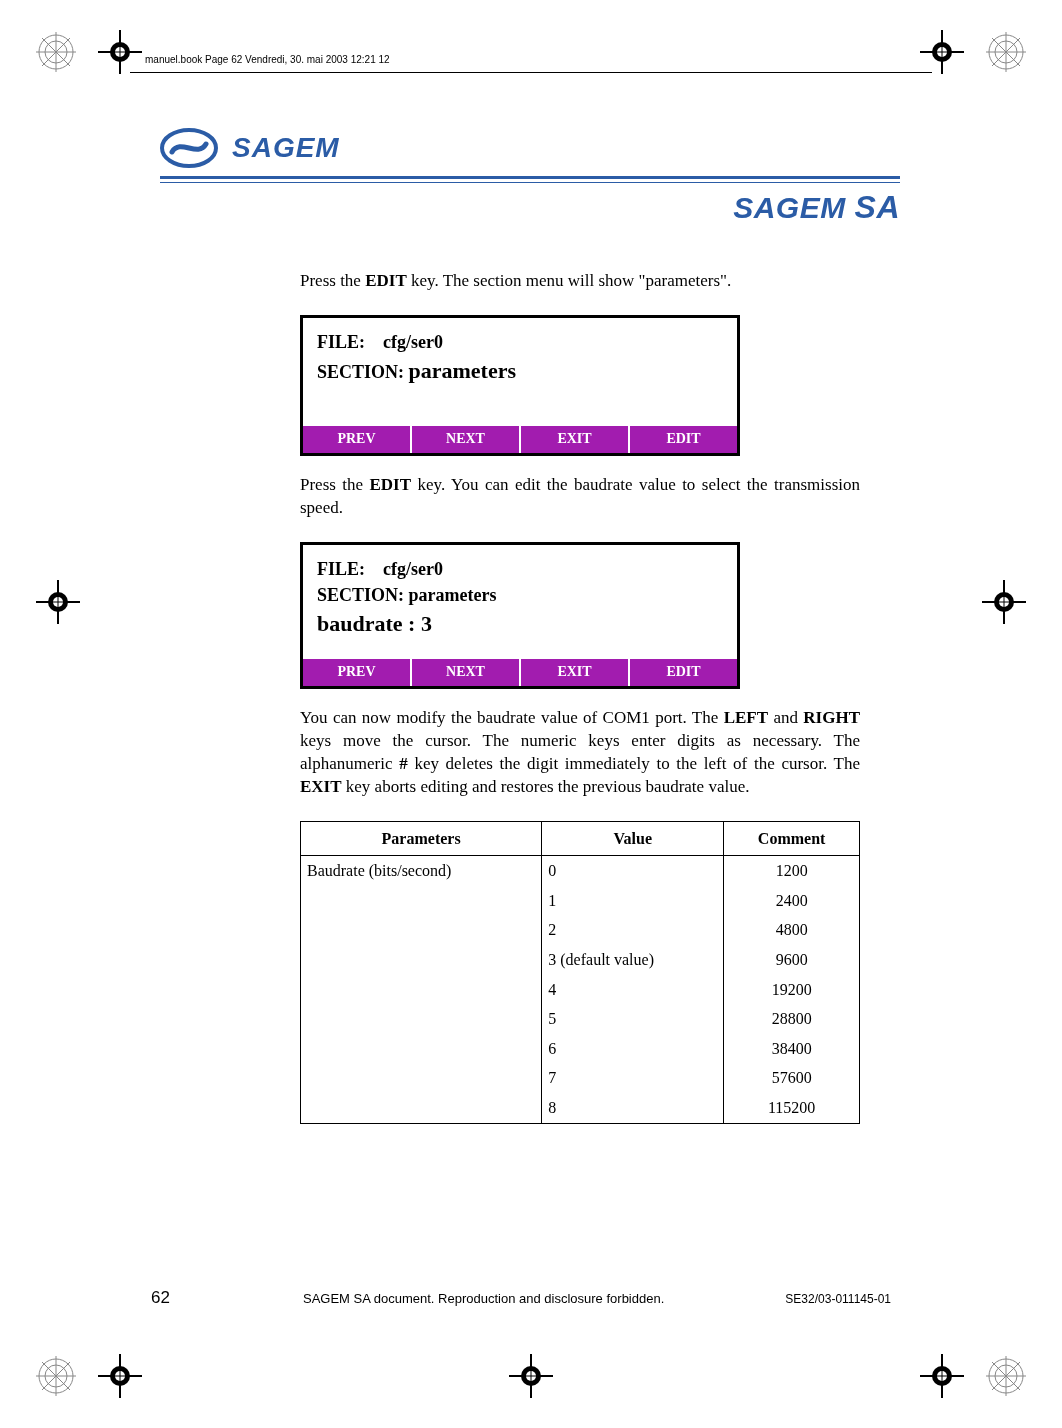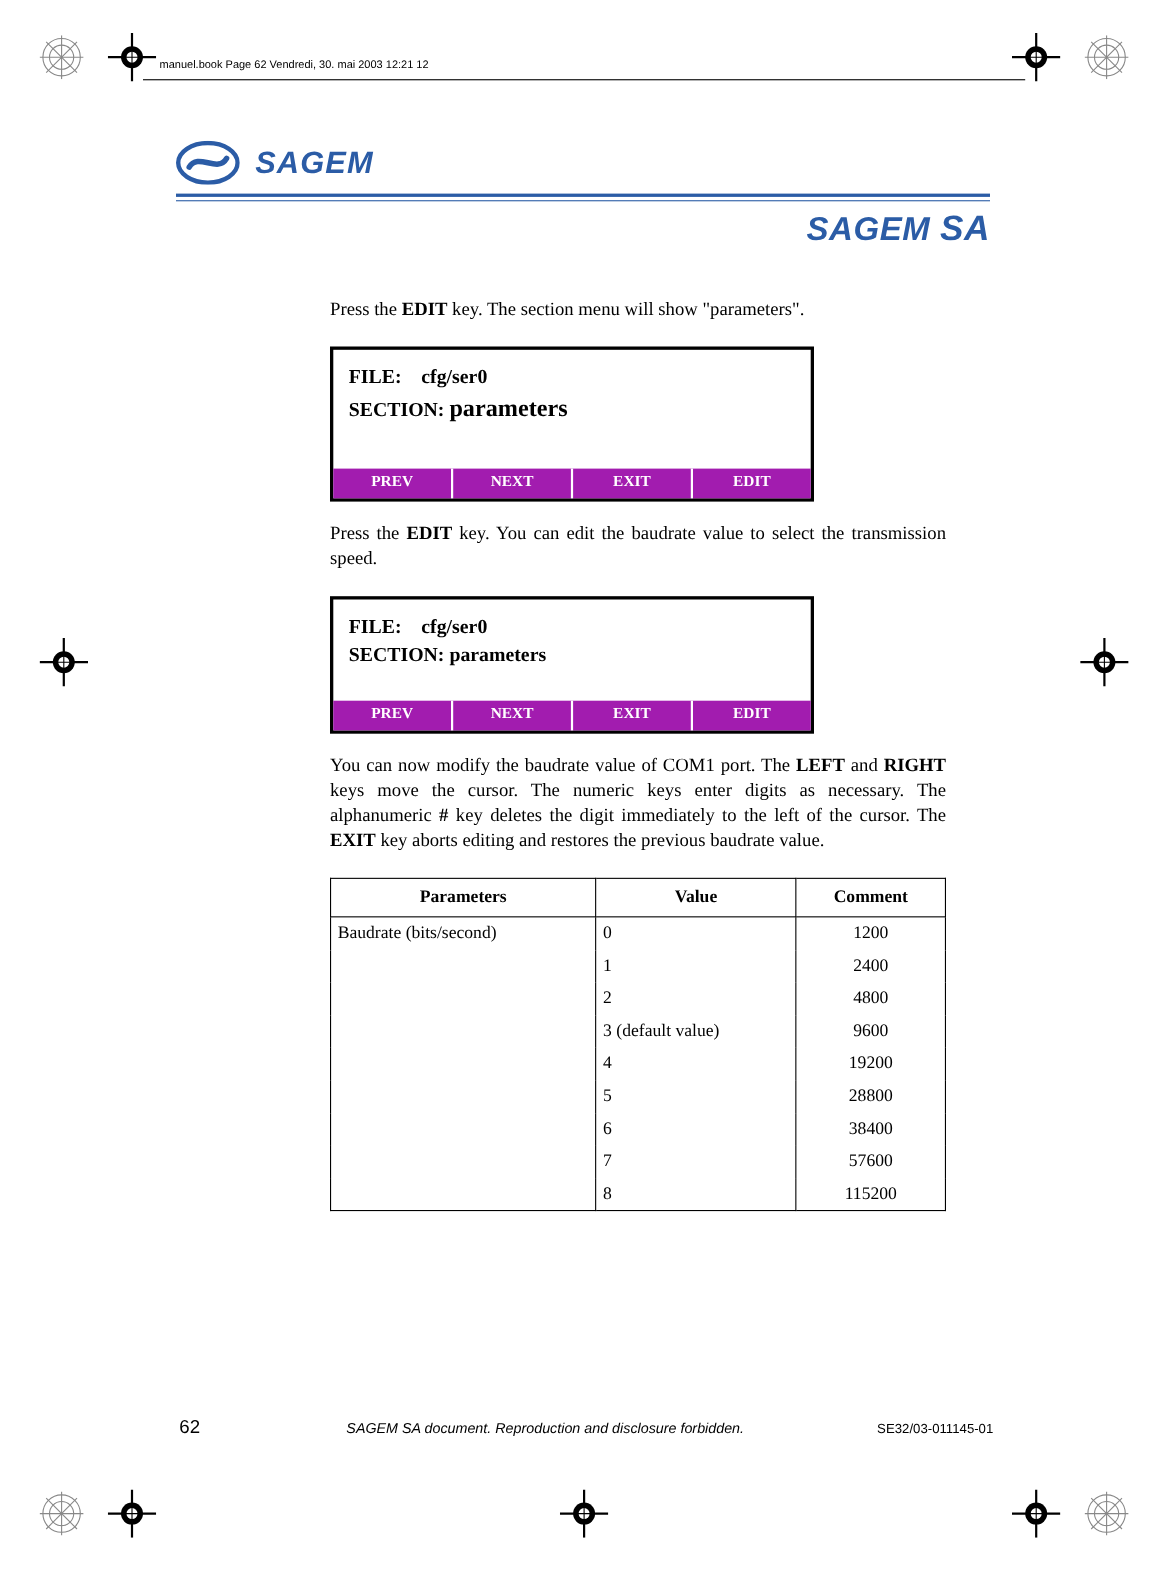--- a/index.html
+++ b/index.html
@@ -58,23 +58,23 @@
     
     table.params { border-collapse: collapse; width: 560px; margin-top: 8px; }
     table.params th, table.params td { border: 1px solid #000; font-size: 16px; }
     table.params th { font-weight: 700; padding: 6px 10px; text-align: center; }
     table.params td { padding: 4px 6px; }
     table.params td.param-label { vertical-align: top; border-bottom: 1px solid #000; }
     table.params td.vcell { border-top: none; border-bottom: none; }
     table.params tr:last-child td.vcell { border-bottom: 1px solid #000; }
     table.params td.comment { text-align: center; }
 
-    .footer { position: absolute; bottom: 120px; left: 163px; width: 740px; display: flex; align-items: baseline; font-size: 14px; }
+    .footer { position: absolute; bottom: 120px; left: 151px; width: 740px; display: flex; align-items: baseline; font-size: 14px; }
     .footer .pg { font-size: 17px; margin-right: 60px; }
-    .footer .mid { flex: 1; text-align: center; font-size: 13px; font-style: italic; }
+    .footer .mid { flex: 1; text-align: center; font-size: 13px; }
     .footer .doc { font-size: 12px; margin-left: 48px; }
   </style>
 </head>
 <body>
 
 <div class="reg-mark reg-tl">
   <svg viewBox="0 0 40 40">
       <circle cx="20" cy="20" r="17" fill="none" stroke="#888" stroke-width="1"></circle>
       <circle cx="20" cy="20" r="11" fill="none" stroke="#888" stroke-width="1"></circle>
       <g stroke="#888" stroke-width="1">
@@ -226,20 +226,21 @@
     </p>
 
     <div class="lcd">
       <div class="lcd-body">
         <div class="lcd-line">
           <span>FILE:</span>&nbsp;&nbsp;&nbsp;&nbsp;<span>cfg/ser0</span>
         </div>
         <div class="lcd-line">
           <span>SECTION:</span> <span>parameters</span>
         </div>
+        <div class="lcd-big">baudrate : 3</div>
       </div>
       <div class="lcd-buttons">
         <div class="lcd-btn">PREV</div>
         <div class="lcd-btn">NEXT</div>
         <div class="lcd-btn">EXIT</div>
         <div class="lcd-btn">EDIT</div>
       </div>
     </div>
 
     <p class="para">

